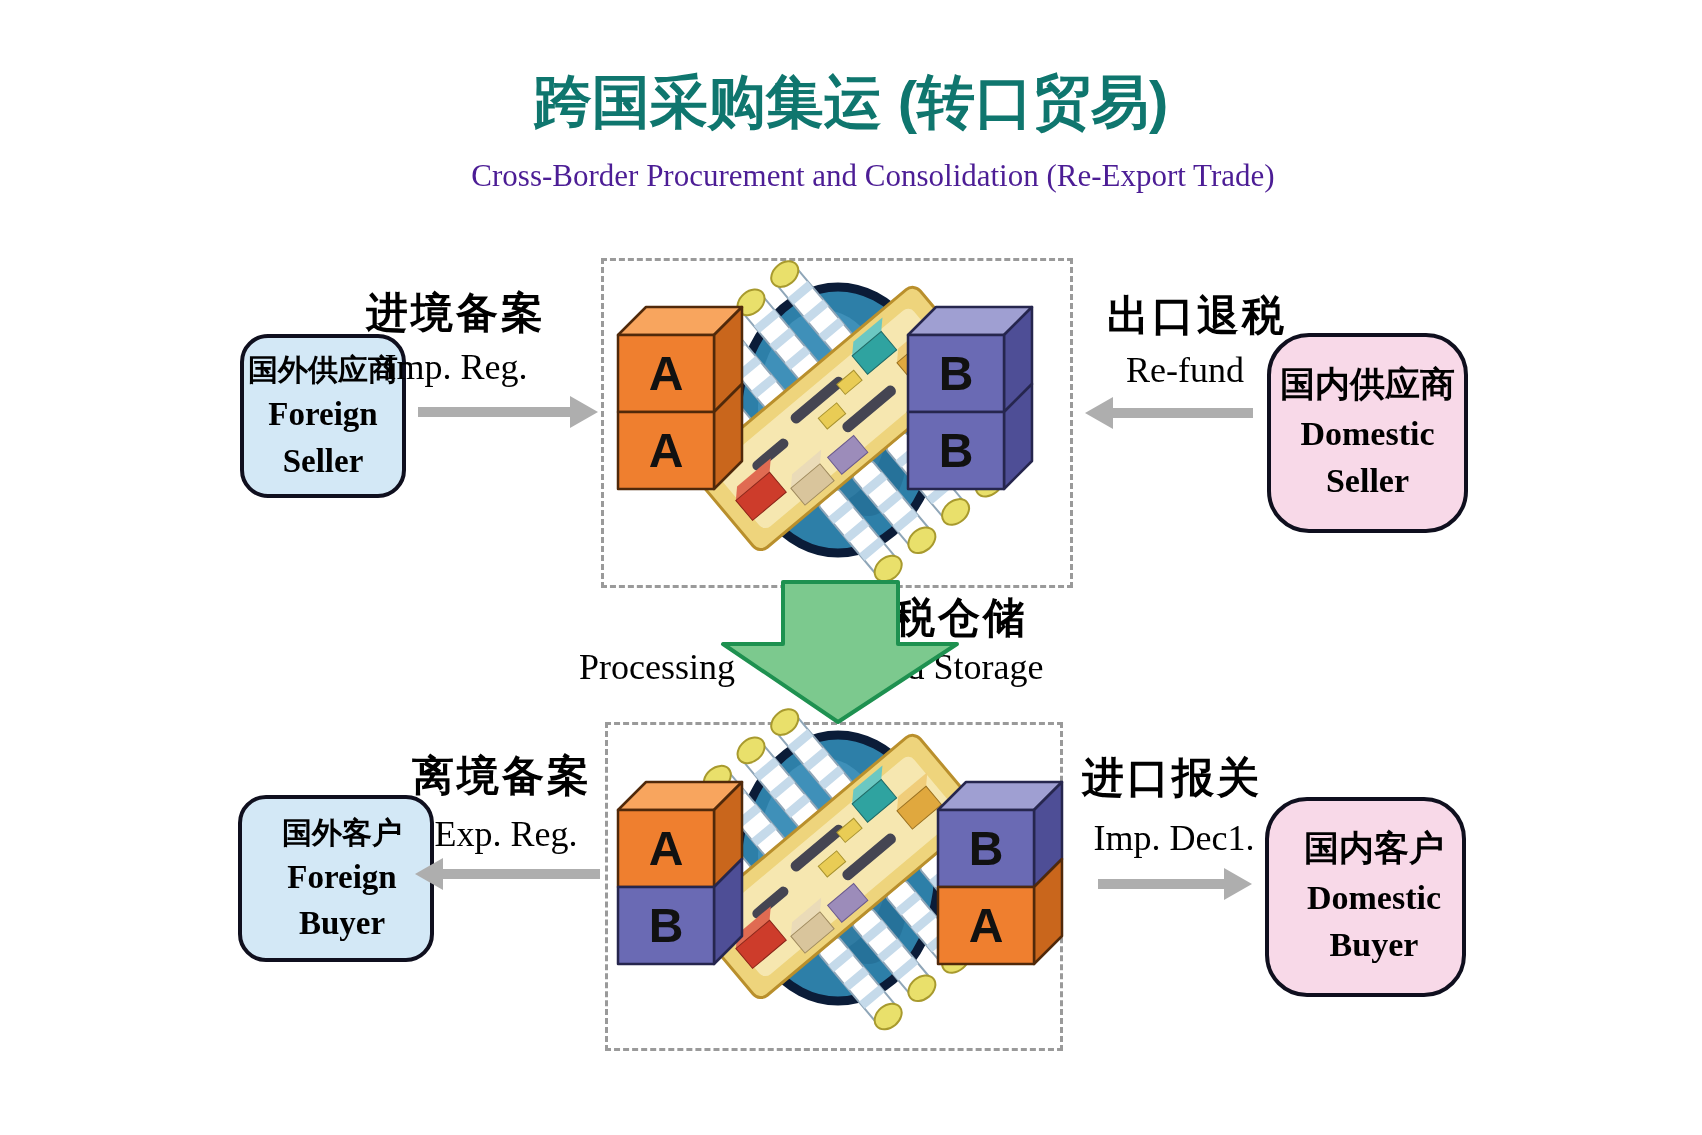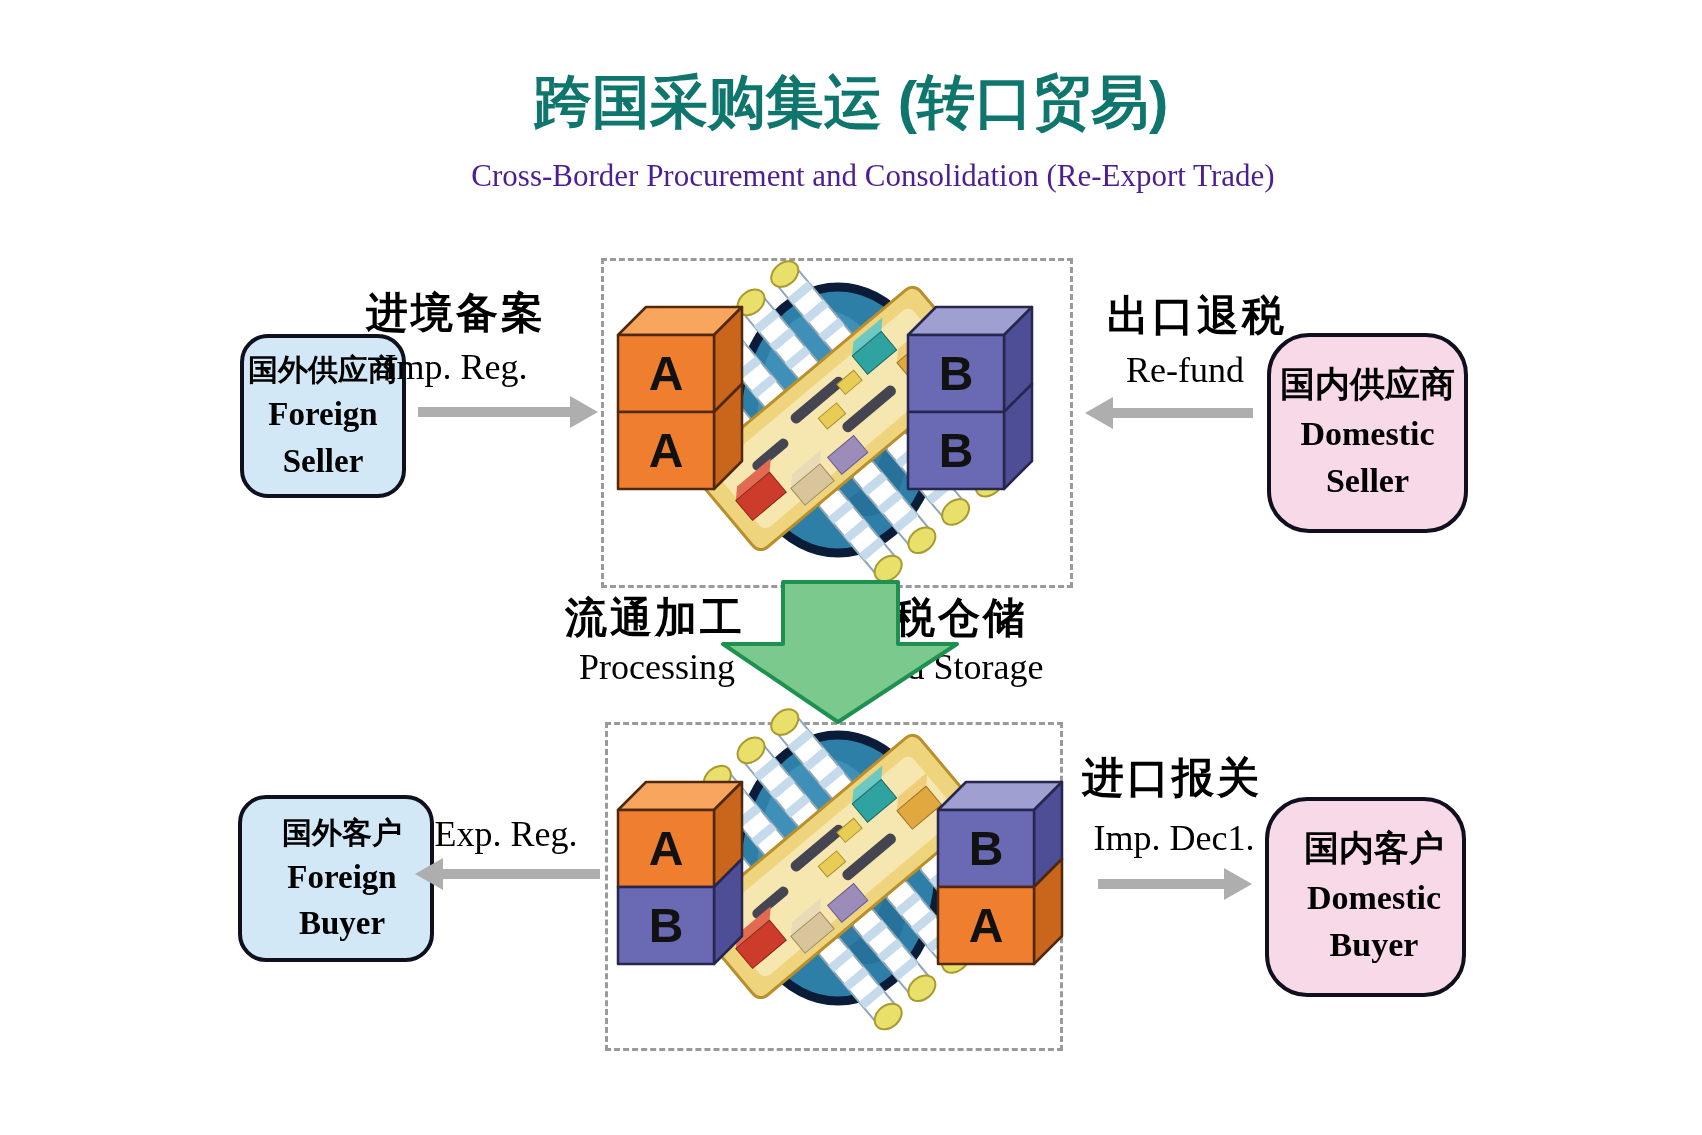--- a/index.html
+++ b/index.html
@@ -251,26 +251,26 @@
   <div class="garrow head-l" style="left:1113px;top:408px;width:140px"></div>
   <div class="garrow head-l" style="left:443px;top:869px;width:157px"></div>
   <div class="garrow head-r" style="left:1098px;top:879px;width:126px"></div>
 
   <div class="fl fl-zh" style="left:456px;top:313px">进境备案</div>
   <div class="fl fl-en" style="left:456px;top:367px">Imp. Reg.</div>
 
   <div class="fl fl-zh" style="left:1197px;top:316px">出口退税</div>
   <div class="fl fl-en" style="left:1185px;top:370px">Re-fund</div>
 
-  <div class="fl fl-zh" style="left:655px;top:618px">流通加工</div>
   <div class="fl fl-en" style="left:657px;top:667px">Processing</div>
 
   <div class="fl fl-zh" style="left:938px;top:618px">保税仓储</div>
   <div class="fl fl-en" style="left:928px;top:667px">Bonded Storage</div>
 
+  <div class="fl fl-zh" style="left:502px;top:776px">离境备案</div>
   <div class="fl fl-en" style="left:506px;top:834px">Exp. Reg.</div>
 
   <div class="fl fl-zh" style="left:1172px;top:778px">进口报关</div>
   <div class="fl fl-en" style="left:1174px;top:838px">Imp. Dec1.</div>
 
   <svg class="green-arrow" width="280" height="150" viewBox="0 0 280 150">
     <polygon points="83,4 198,4 198,66 257,66 138,144 23,66 83,66" fill="#7cc98e" stroke="#1e9150" stroke-width="4" stroke-linejoin="round"></polygon>
   </svg>
 
 </div>

